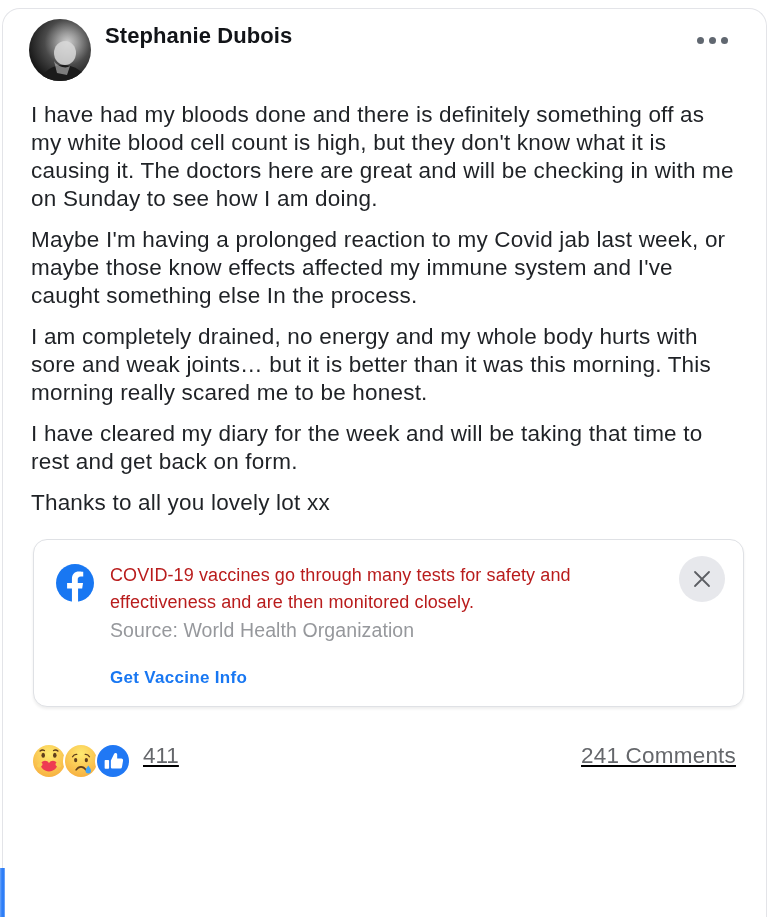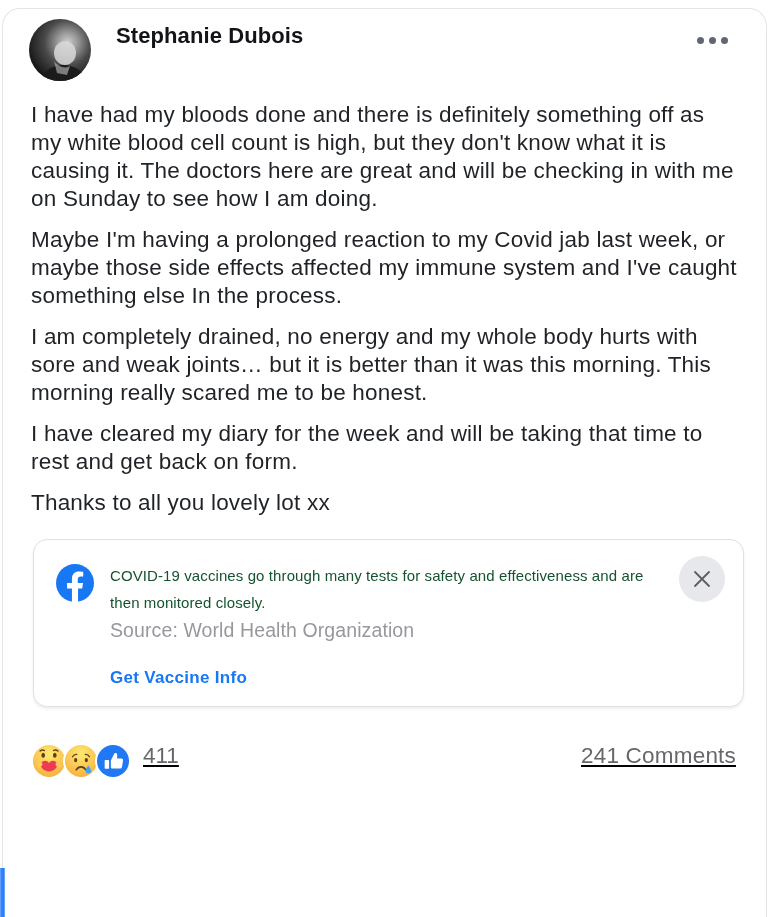--- a/index.html
+++ b/index.html
@@ -37,21 +37,20 @@
   }
   .avatar svg { position: absolute; bottom: -4px; left: 6px; }
   .header-text { margin-left: 14px; padding-top: 3px; }
   .author-name {
     font-size: 22px;
     font-weight: 700;
     color: #121418;
     line-height: 28px;
     letter-spacing: 0.1px;
     cursor: pointer;
-    margin-left: 11px;
   }
   .time-row {
     margin-top: 4px;
     display: flex;
     align-items: center;
     gap: 7px;
     font-size: 20.5px;
     color: #8e9093;
     cursor: pointer;
   }
@@ -85,23 +84,23 @@
     background: #ffffff;
     box-shadow: 0 2px 3px rgba(0,0,0,0.07);
     padding: 22px 20px 18px 22px;
     display: flex;
     align-items: flex-start;
     position: relative;
   }
   .fb-logo { flex: 0 0 38px; margin-top: 2px; }
   .banner-text { margin-left: 16px; padding-right: 70px; }
   .banner-message {
-    font-size: 15px;
+    font-size: 18px;
     line-height: 27px;
-    color: #14532d;
+    color: #b91c1c;
     max-width: 552px;
     letter-spacing: 0.1px;
   }
   .banner-source {
     margin-top: 3px;
     font-size: 19.5px;
     color: #96989c;
     letter-spacing: 0.1px;
   }
   .banner-cta {
@@ -187,21 +186,21 @@
     </div>
     <div class="more-options">
       <span class="dot"></span>
       <span class="dot"></span>
       <span class="dot"></span>
     </div>
   </div>
 
   <div class="post-body">
     <p>I have had my bloods done and there is definitely something off as my white blood cell count is high, but they don't know what it is causing it. The doctors here are great and will be checking in with me on Sunday to see how I am doing.</p>
-    <p>Maybe I'm having a prolonged reaction to my Covid jab last week, or maybe those side effects affected my immune system and I've caught something else In the process.</p>
+    <p>Maybe I'm having a prolonged reaction to my Covid jab last week, or maybe those know effects affected my immune system and I've caught something else In the process.</p>
     <p>I am completely drained, no energy and my whole body hurts with sore and weak joints… but it is better than it was this morning. This morning really scared me to be honest.</p>
     <p>I have cleared my diary for the week and will be taking that time to rest and get back on form.</p>
     <p>Thanks to all you lovely lot xx</p>
   </div>
 
   <div class="info-banner">
     <span class="fb-logo">
       <svg width="38" height="38" viewBox="0 0 36 36">
         <circle cx="18" cy="18" r="18" fill="#1877f2"></circle>
         <path d="M24.8 23.2l.8-5.2h-5v-3.4c0-1.4.7-2.8 2.9-2.8h2.3V7.4s-2-.35-4-.35c-4.1 0-6.7 2.5-6.7 6.9v3.95H10.5v5.2h4.6V36c.93.15 1.88.15 2.9.15s1.97 0 2.9-.15V23.2z" fill="#ffffff"></path>

